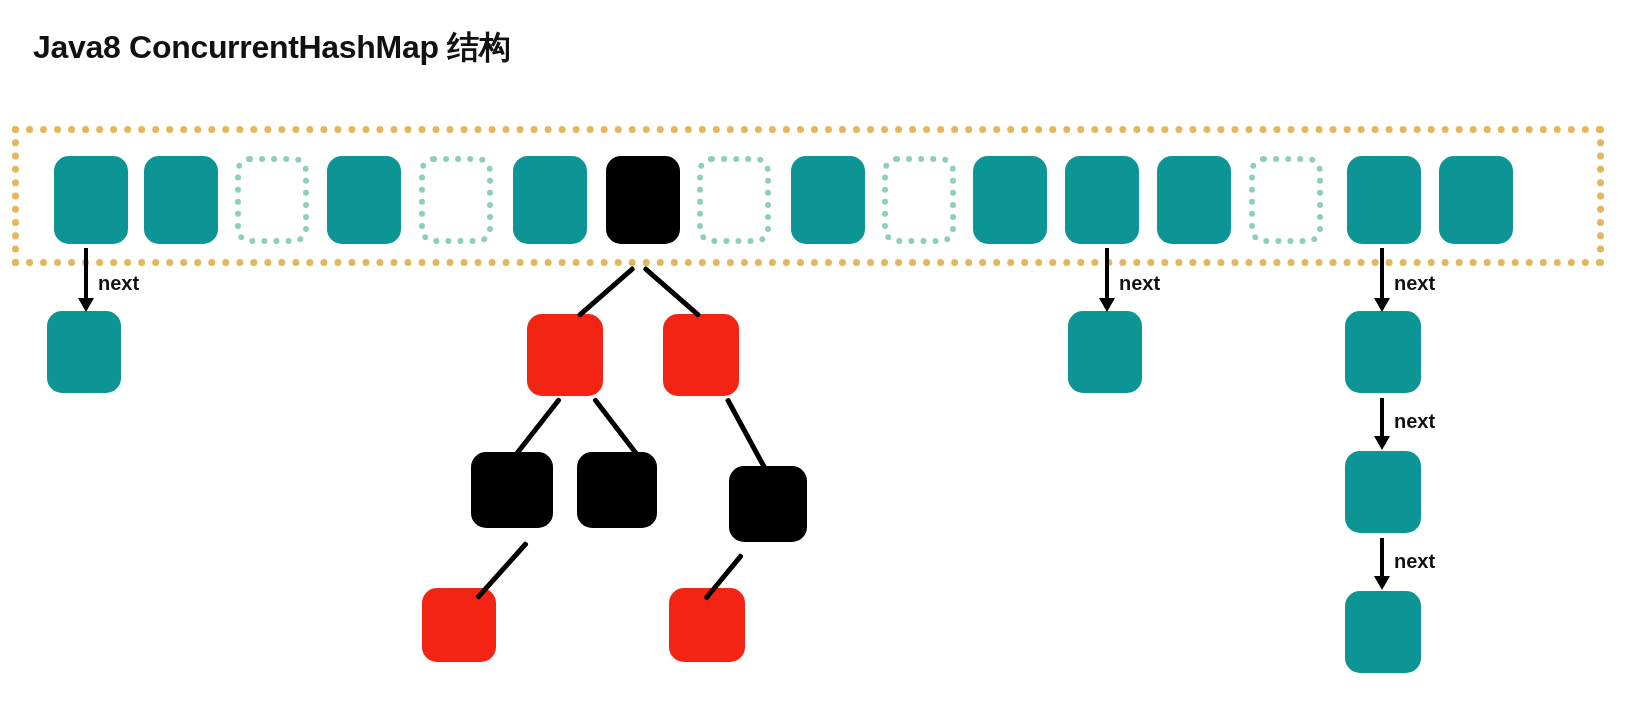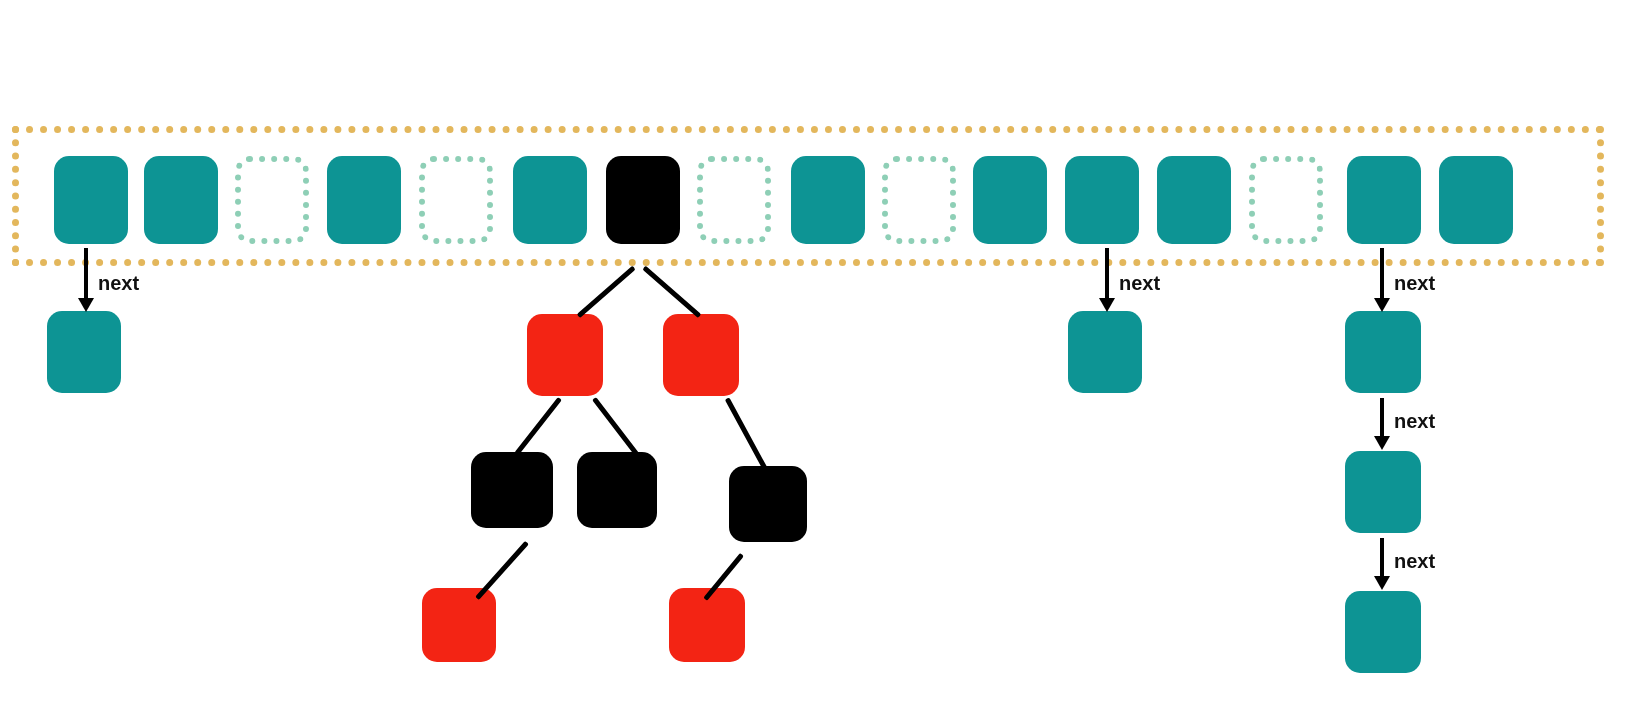--- a/index.html
+++ b/index.html
@@ -107,20 +107,21 @@
     background: #000000;
     transform-origin: 0 50%;
     border-radius: 2px;
   }
 </style>
 </head>
 <body>
 
 <div id="canvas">
 
+  <div id="page-title">Java8 ConcurrentHashMap 结构</div>
 
   <div id="array-container">
       <div class="bucket filled" style="left: 35px;"></div>
       <div class="bucket filled" style="left: 125px;"></div>
       <div class="bucket empty" style="left: 216px;"></div>
       <div class="bucket filled" style="left: 308px;"></div>
       <div class="bucket empty" style="left: 400px;"></div>
       <div class="bucket filled" style="left: 494px;"></div>
       <div class="bucket black" style="left: 587px;"></div>
       <div class="bucket empty" style="left: 678px;"></div>

